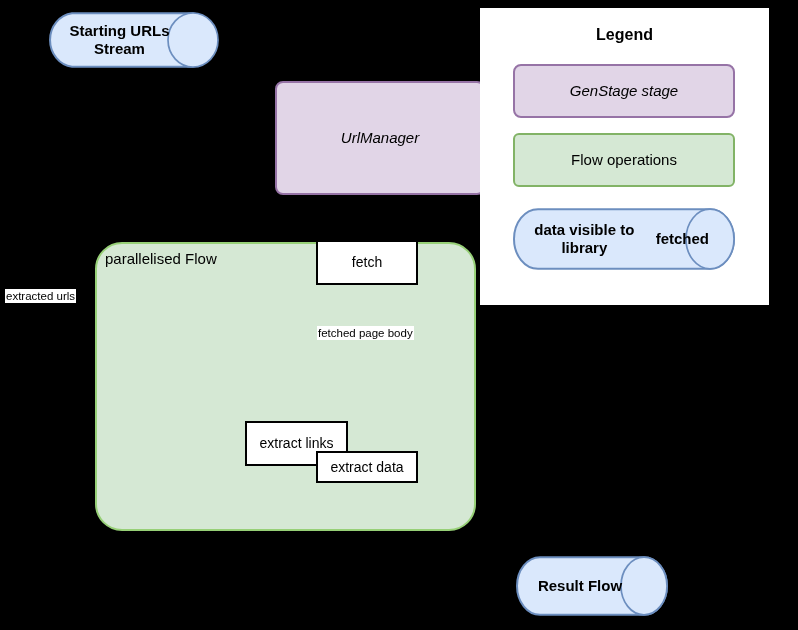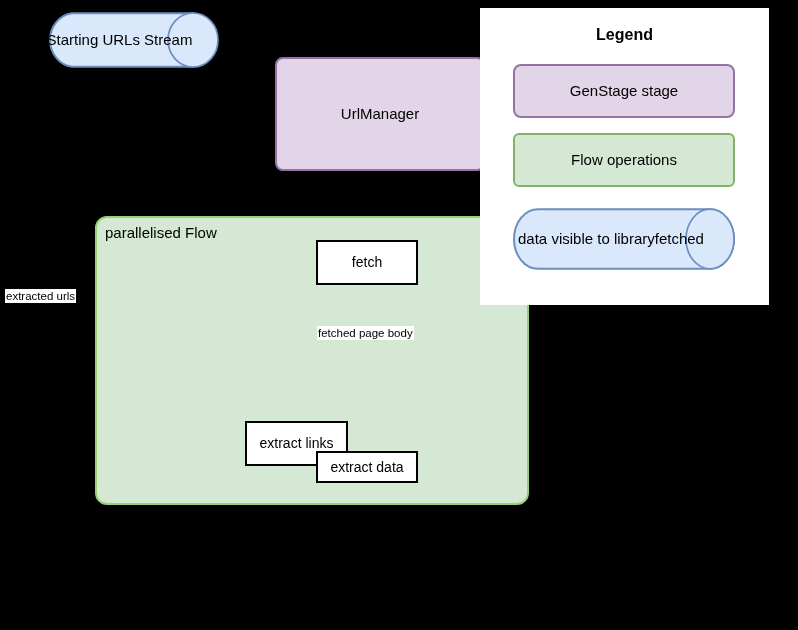--- a/index.html
+++ b/index.html
@@ -33,20 +33,21 @@
     border: 2px solid #000000;
     font-size: 14px;
   }
 
   
   .stage {
     background: #e1d5e7;
     border: 2px solid #9673a6;
     border-radius: 8px;
     font-size: 15px;
+    font-style: italic;
   }
 
   
   .flowop {
     background: #d5e8d4;
     border: 2px solid #82b366;
     border-radius: 6px;
     font-size: 15px;
   }
 
@@ -62,20 +63,21 @@
     left: 8px;
     top: 6px;
     font-size: 15px;
     color: #000000;
     white-space: nowrap;
   }
 
   
   .cyl {
     position: absolute;
+    font-weight: bold;
   }
   .cyl svg { display: block; }
   .cyl-text {
     position: absolute;
     inset: 0;
     display: flex;
     align-items: center;
     justify-content: center;
     text-align: center;
     font-size: 15px;
@@ -155,41 +157,48 @@
   </svg>
 
   <div class="cyl" style="left:46px; top:12px; width:173px; height:56px;">
     <svg width="173" height="56" viewBox="0 0 173 56" xmlns="http://www.w3.org/2000/svg">
       <path d="M 26 1.2 L 147 1.2 A 25 27 0 0 1 147 54.8 L 26 54.8 A 25 27 0 0 1 26 1.2 Z" fill="#dae8fc" stroke="#6c8ebf" stroke-width="2"></path>
       <ellipse cx="147" cy="28" rx="25" ry="27" fill="#dae8fc" stroke="#6c8ebf" stroke-width="1.7"></ellipse>
     </svg>
     <div class="cyl-text" style="padding-right:26px;">Starting URLs Stream</div>
   </div>
 
-  <div class="node stage" style="left:275px; top:57px; width:210px; height:114px;">
+  <div class="node stage" style="left:275px; top:81px; width:210px; height:114px;">
     <span>UrlManager</span>
   </div>
 
-  <div class="node flowbox" style="left:95px; top:216px; width:434px; height:289px;">
+  <div class="node flowbox" style="left:95px; top:242px; width:381px; height:289px;border-radius:27px;">
     <span class="flowbox-label">parallelised Flow</span>
   </div>
 
   <div class="node proc" style="left:316px; top:240px; width:102px; height:45px;">
     <span>fetch</span>
   </div>
 
 
   <div class="node proc" style="left:245px; top:396px; width:103px; height:45px;margin-top:25px;">
     <span>extract links</span>
   </div>
 
   <div class="node proc" style="left:316px; top:451px; width:102px; height:32px;">
     <span>extract data</span>
   </div>
 
+  <div class="cyl" style="left:516px; top:556px; width:152px; height:60px;">
+    <svg width="152" height="60" viewBox="0 0 152 60" xmlns="http://www.w3.org/2000/svg">
+      <path d="M 24 1.2 L 128 1.2 A 23 28.8 0 0 1 128 58.8 L 24 58.8 A 23 28.8 0 0 1 24 1.2 Z" fill="#dae8fc" stroke="#6c8ebf" stroke-width="2"></path>
+      <ellipse cx="128" cy="30" rx="23" ry="28.8" fill="#dae8fc" stroke="#6c8ebf" stroke-width="1.7"></ellipse>
+    </svg>
+    <div class="cyl-text" style="padding-right:24px;">Result Flow</div>
+  </div>
 
   <div class="edge-label" style="left:5px; top:245px;">extracted urls</div>
 
   <div class="edge-label" style="left:317px; top:282px;">fetched page body</div>
 
   <div class="legend-panel" style="left:480px; top:8px; width:289px; height:297px;">
 
     <div class="legend-title" style="top:18px;">Legend</div>
 
     <div class="node stage" style="left:33px; top:56px; width:222px; height:54px;">

